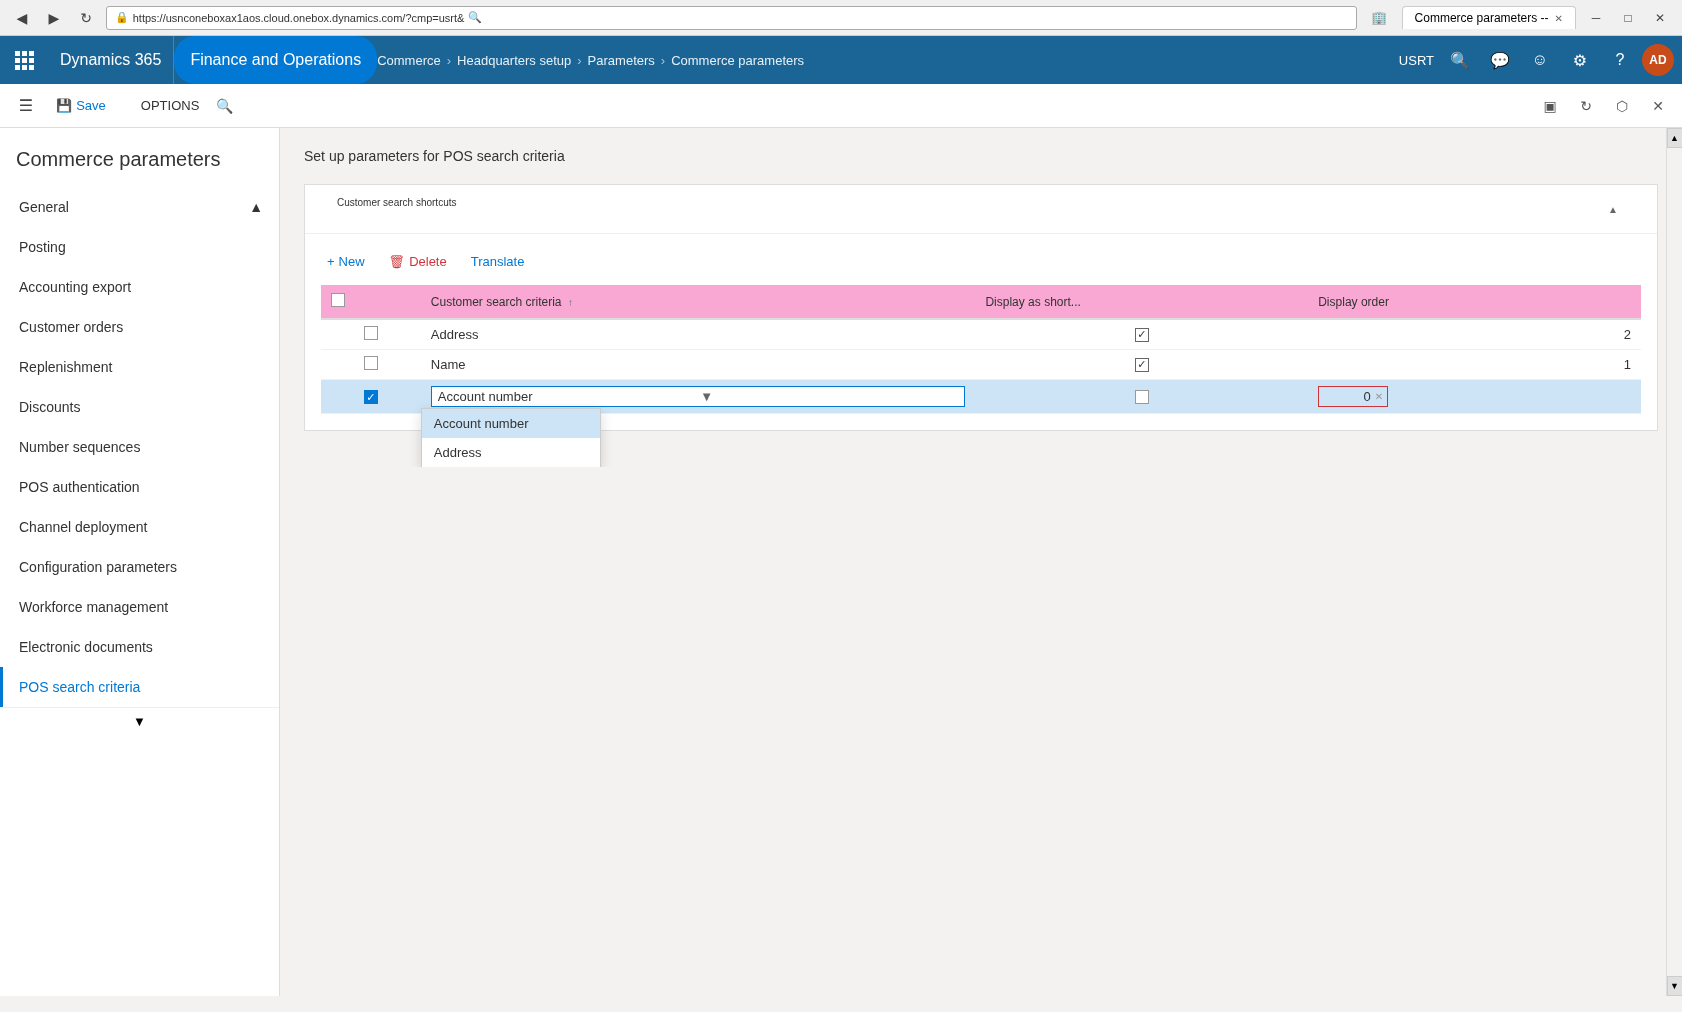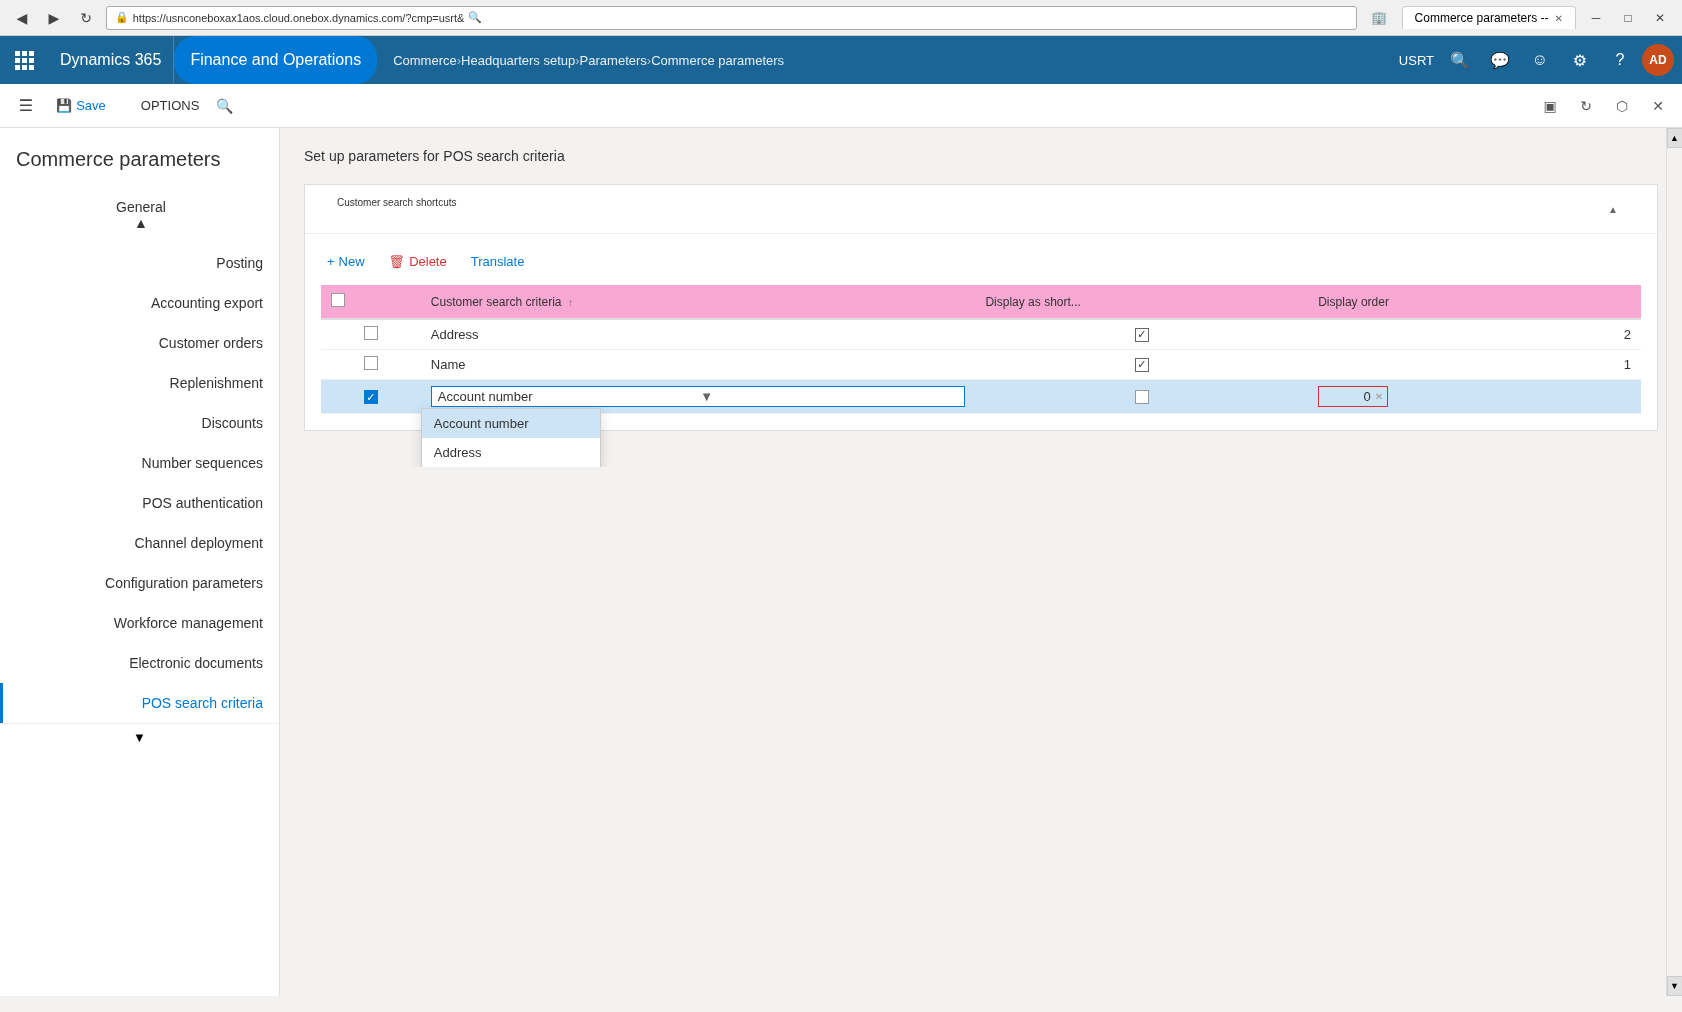--- a/index.html
+++ b/index.html
@@ -73,23 +73,23 @@
       border-right: 1px solid rgba(255,255,255,0.2);
     }
     .brand-finops {
       background: #0078d4;
       padding: 0 16px;
       height: 48px;
       display: flex; align-items: center;
       font-size: 16px; font-weight: 400; color: white; border-radius: 21px;
     }
     .breadcrumb-nav {
-      flex: 1; padding: 0 16px;
+      flex: 1; padding: 0 0;
       font-size: 13px; color: rgba(255,255,255,0.9);
-      display: flex; align-items: flex-end; gap: 0;
+      display: flex; align-items: flex-end; gap: 6px;
     }
     .breadcrumb-sep { color: rgba(255,255,255,0.6); }
     .nav-actions {
       display: flex; align-items: center; gap: 4px; padding-right: 8px;
     }
     .nav-icon-btn {
       width: 36px; height: 36px;
       display: flex; align-items: center; justify-content: center;
       cursor: pointer; color: white; font-size: 16px;
       border-radius: 3px;
@@ -163,29 +163,29 @@
     }
     .page-title {
       font-size: 20px; font-weight: 300; color: #333;
     }
     .nav-item {
       padding: 12px 16px;
       cursor: pointer;
       color: #333;
       font-size: 14px;
       border-left: 3px solid transparent;
-      display: flex; align-items: center; justify-content: flex-end;
+      display: flex; align-items: center; justify-content: flex-start;
     }
     .nav-item.active {
       color: #0078d4;
       border-left: 3px solid #0078d4;
       background: white;
     }
     .nav-item.general {
-      display: flex; align-items: center; justify-content: space-between; flex-direction: column;
+      display: flex; align-items: center; justify-content: space-between;
     }
 
     
     .content-area {
       flex: 1;
       padding: 20px 24px;
       overflow-y: auto;
       background: #f3f2f1;
     }
     .content-header {

